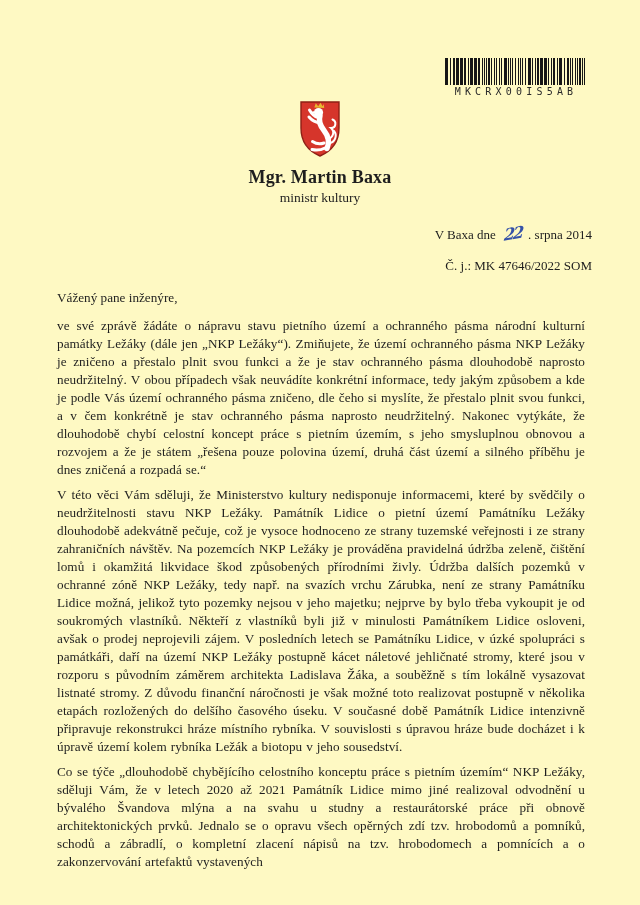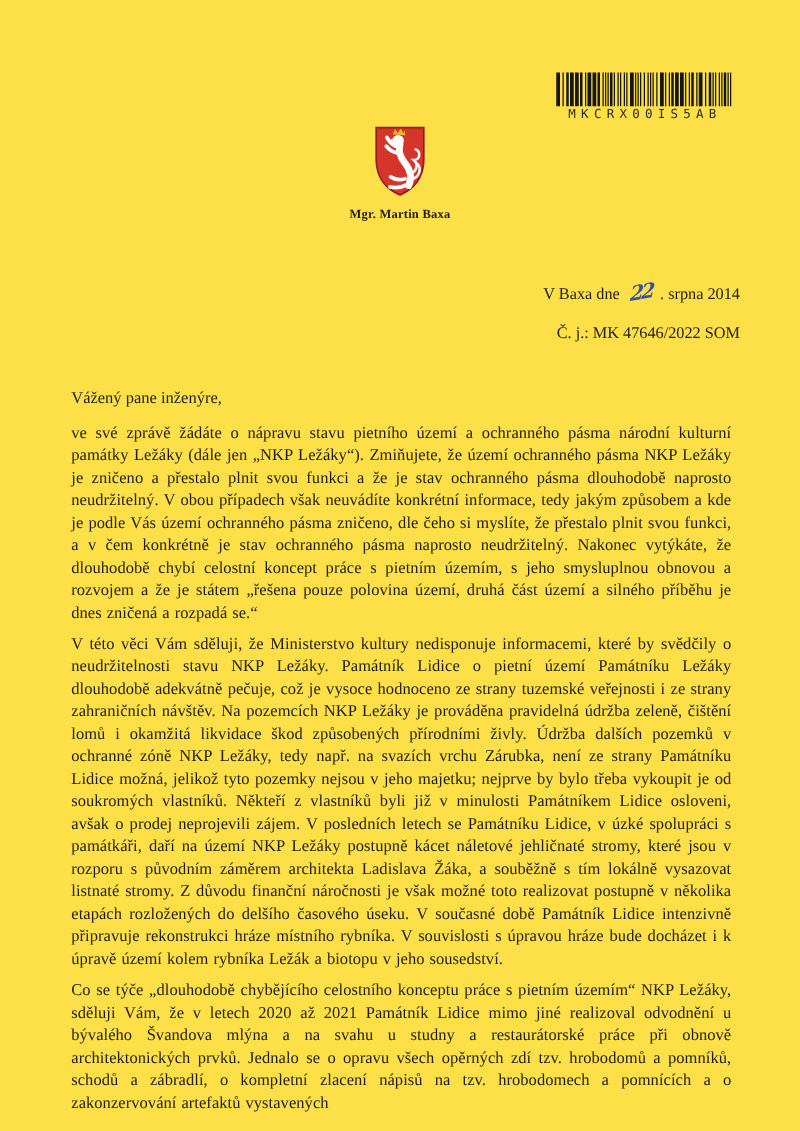--- a/index.html
+++ b/index.html
@@ -4,21 +4,21 @@
 <style>
   html, body {
     margin: 0;
     padding: 0;
     background: #ffffff;
   }
   .page {
     position: relative;
     width: 640px;
     height: 905px;
-    background: #fde047;
+    background: #fef9c3;
     font-family: "Liberation Serif", serif;
     color: #1e1e1e;
     overflow: hidden;
   }
 
   
   .barcode-block {
     position: absolute;
     top: 58px;
     right: 43px;
@@ -59,21 +59,21 @@
   
   .sender {
     position: absolute;
     top: 166px;
     left: 0;
     width: 100%;
     text-align: center;
     line-height: 1.25;
   }
   .sender-name {
-    font-size: 10px;
+    font-size: 18px;
     font-weight: bold;
     letter-spacing: 0.2px;
   }
   .sender-title {
     font-size: 13.5px;
     margin-top: 1px;
   }
 
   
   .ref-block {
@@ -99,21 +99,20 @@
   .file-number { margin-top: 15px; }
 
   
   .letter-body {
     position: absolute;
     top: 289px;
     left: 57px;
     width: 528px;
     font-size: 13.2px;
     line-height: 18px;
-    margin-top: 20px;
   }
   .salutation {
     margin: 0 0 10px 0;
   }
   .letter-body p.par {
     margin: 0 0 7px 0;
     text-align: justify;
     letter-spacing: 0.05px;
     word-spacing: 0.6px;
   }
@@ -191,20 +190,21 @@
         <path d="M31.5,44 C38.5,43 40.5,35.5 37,31.5" stroke-width="2"></path>
       </g>
       <circle cx="21.5" cy="13" r="4.6" fill="#ffffff"></circle>
       <path d="M17,14 l-3,-1.5 l3.5,-1 z" fill="#ffffff"></path>
       <path d="M17.3,8 L18.8,3.8 L21.2,6.8 L23.6,3.3 L25.6,6.8 L26.8,4.6 L27.2,8.6 Z" fill="#e8b830"></path>
     </svg>
   </div>
 
   <div class="sender">
     <div class="sender-name">Mgr. Martin Baxa</div>
+    <div class="sender-title">ministr kultury</div>
   </div>
 
   <div class="ref-block">
     <div class="date-line">
       <span>V Baxa dne</span><span class="handwritten-day">22</span><span>. srpna 2014</span>
     </div>
     <div class="file-number">Č. j.: MK 47646/2022 SOM</div>
   </div>
 
   <div class="letter-body">

